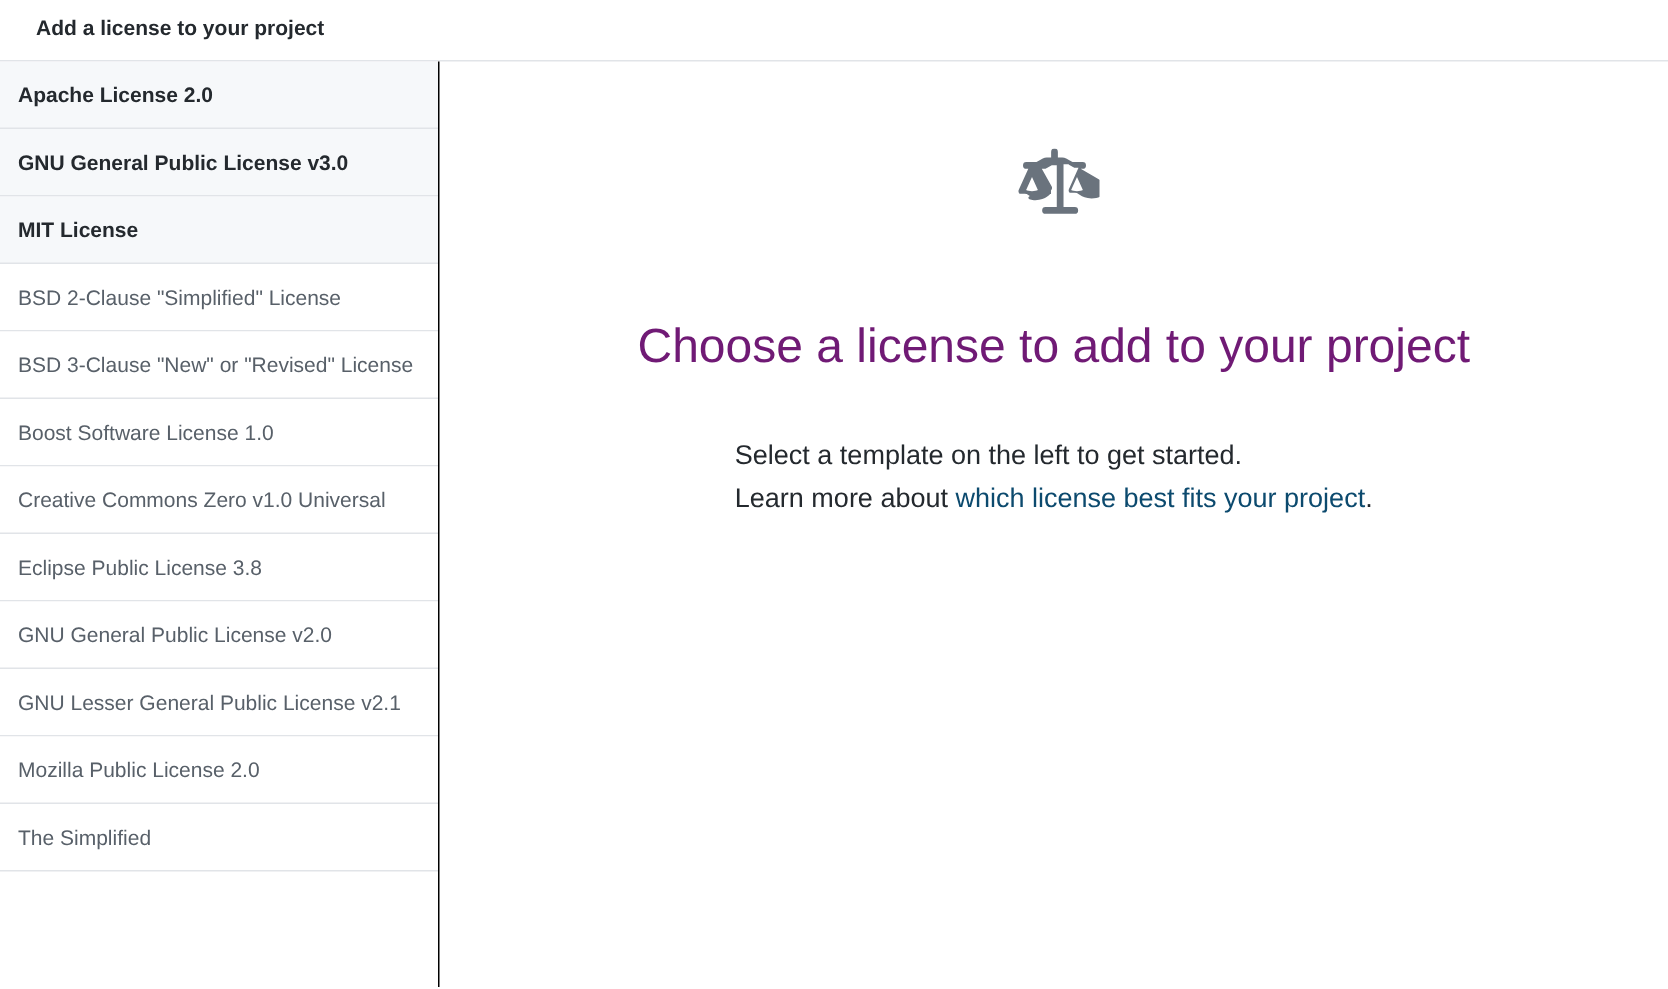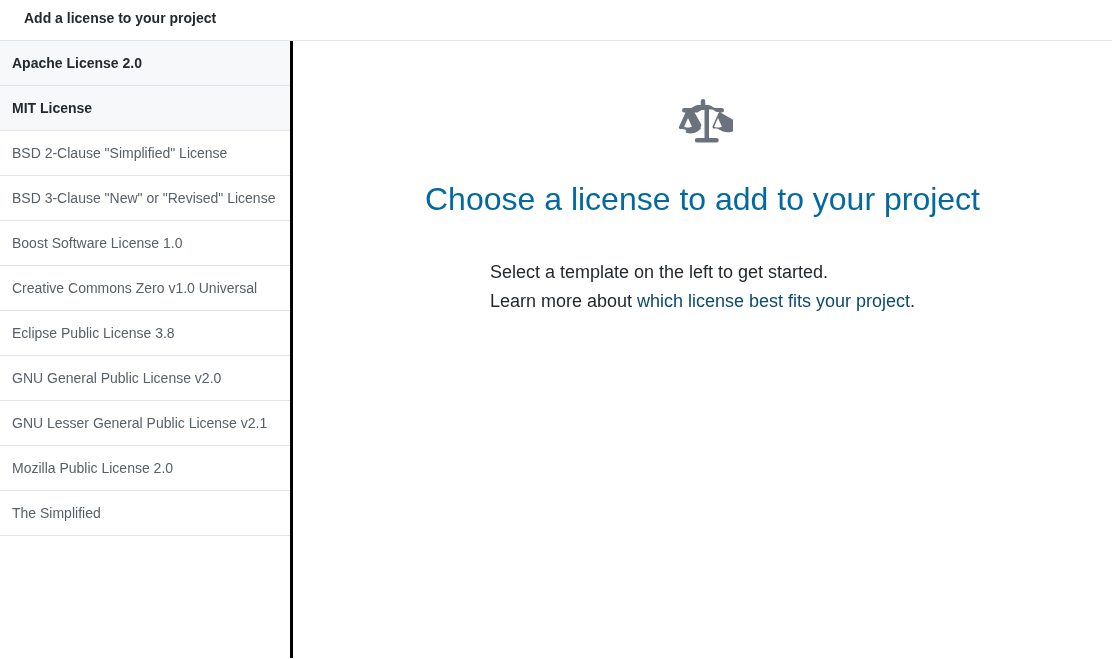--- a/index.html
+++ b/index.html
@@ -20,21 +20,21 @@
       font-weight: 600;
       font-size: 14px;
       border-bottom: 1px solid #e1e4e8;
     }
     .content {
       display: flex;
       height: calc(100% - 42px);
     }
     .sidebar {
       width: 293px;
-      border-right: 3px solid #000000;
+      border-right: 1px solid #000000;
       overflow-y: auto;
       flex-shrink: 0;
     }
     .license-item {
       padding: 14px 12px;
       font-size: 14px;
       border-bottom: 1px solid #e1e4e8;
       cursor: pointer;
       color: #586069;
       background: #fff;
@@ -51,41 +51,43 @@
       align-items: center;
       padding-top: 58px;
     }
     .scale-icon {
       color: #6a737d;
       margin-bottom: 30px;
     }
     .main-heading {
       font-size: 32px;
       font-weight: 400;
-      color: #0369a1;
+      color: #701a75;
       margin-bottom: 40px;
+      margin-top: 30px;
     }
     .main-text {
       font-size: 18px;
       color: #24292e;
       line-height: 1.6;
     }
     .main-text a {
       color: #0c4a6e;
       text-decoration: none;
     }
   </style>
 </head>
 <body>
 
 <div class="header">Add a license to your project</div>
 
 <div class="content">
   <div class="sidebar" id="sidebar">
       <div class="license-item featured">Apache License 2.0</div>
+      <div class="license-item featured">GNU General Public License v3.0</div>
       <div class="license-item featured">MIT License</div>
       <div class="license-item">BSD 2-Clause "Simplified" License</div>
       <div class="license-item">BSD 3-Clause "New" or "Revised" License</div>
       <div class="license-item">Boost Software License 1.0</div>
       <div class="license-item">Creative Commons Zero v1.0 Universal</div>
       <div class="license-item">Eclipse Public License 3.8</div>
       <div class="license-item">GNU General Public License v2.0</div>
       <div class="license-item">GNU Lesser General Public License v2.1</div>
       <div class="license-item">Mozilla Public License 2.0</div>
       <div class="license-item">The Simplified</div>

